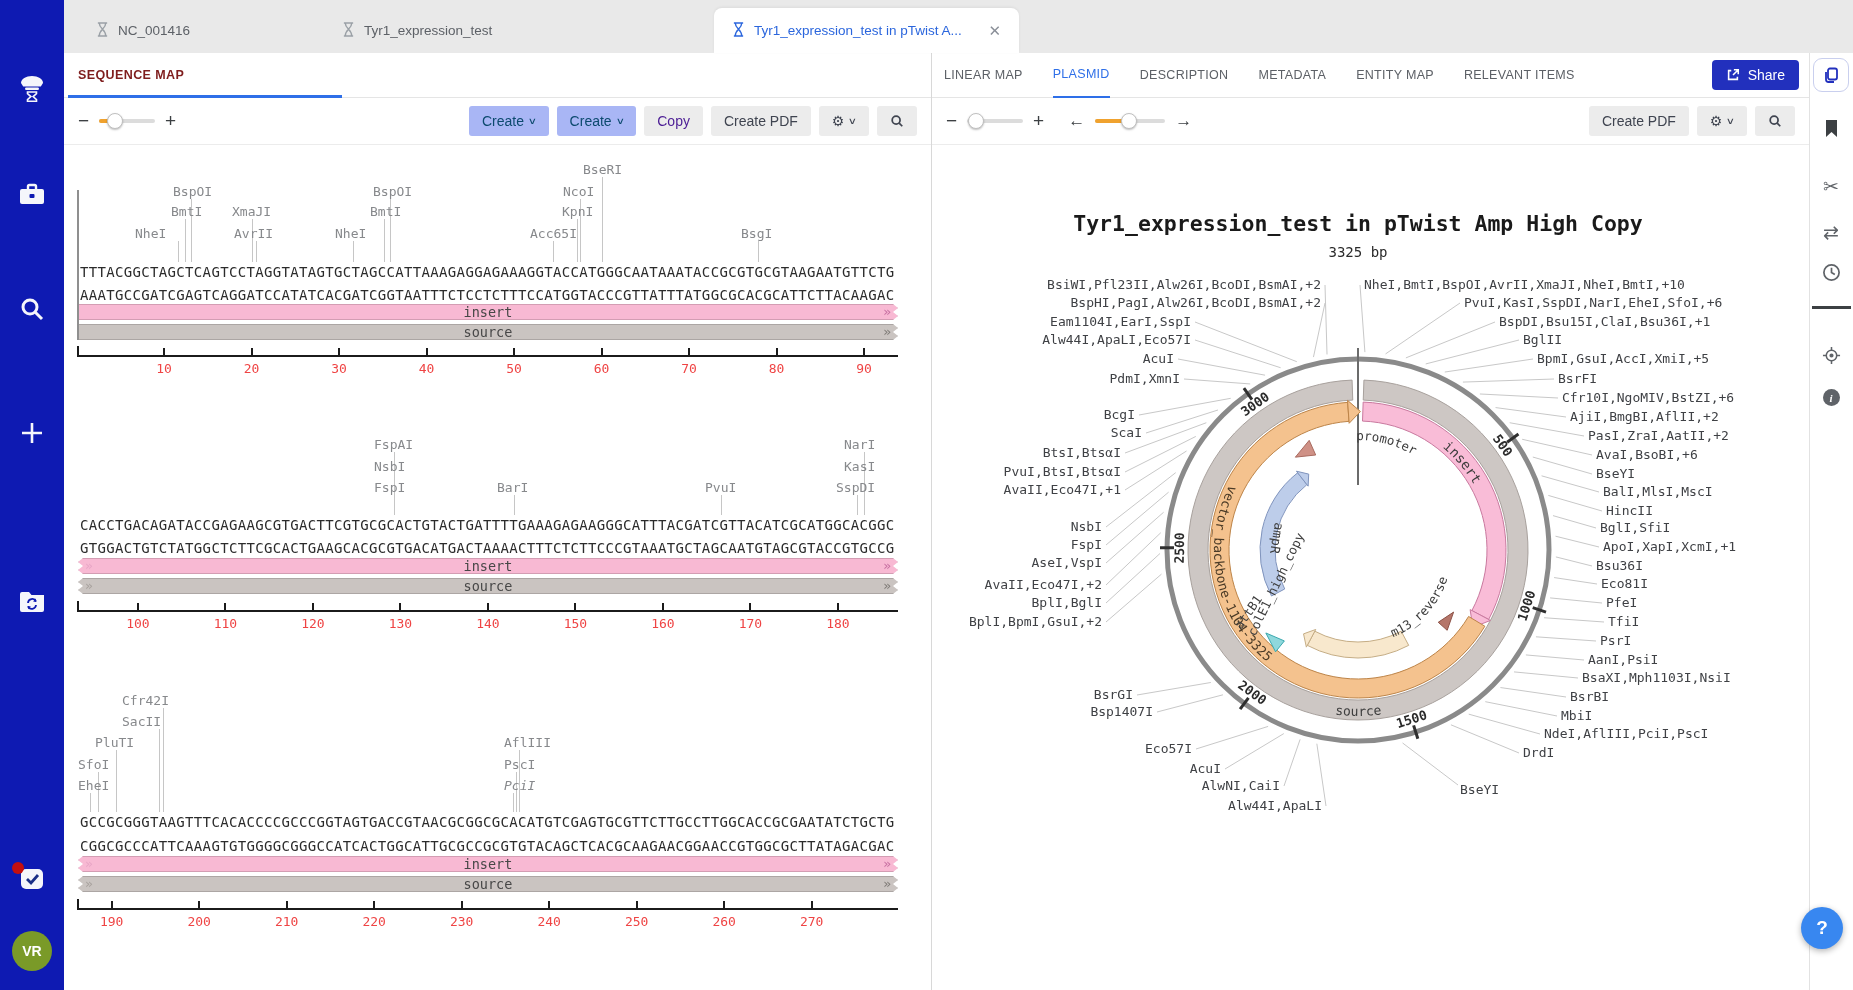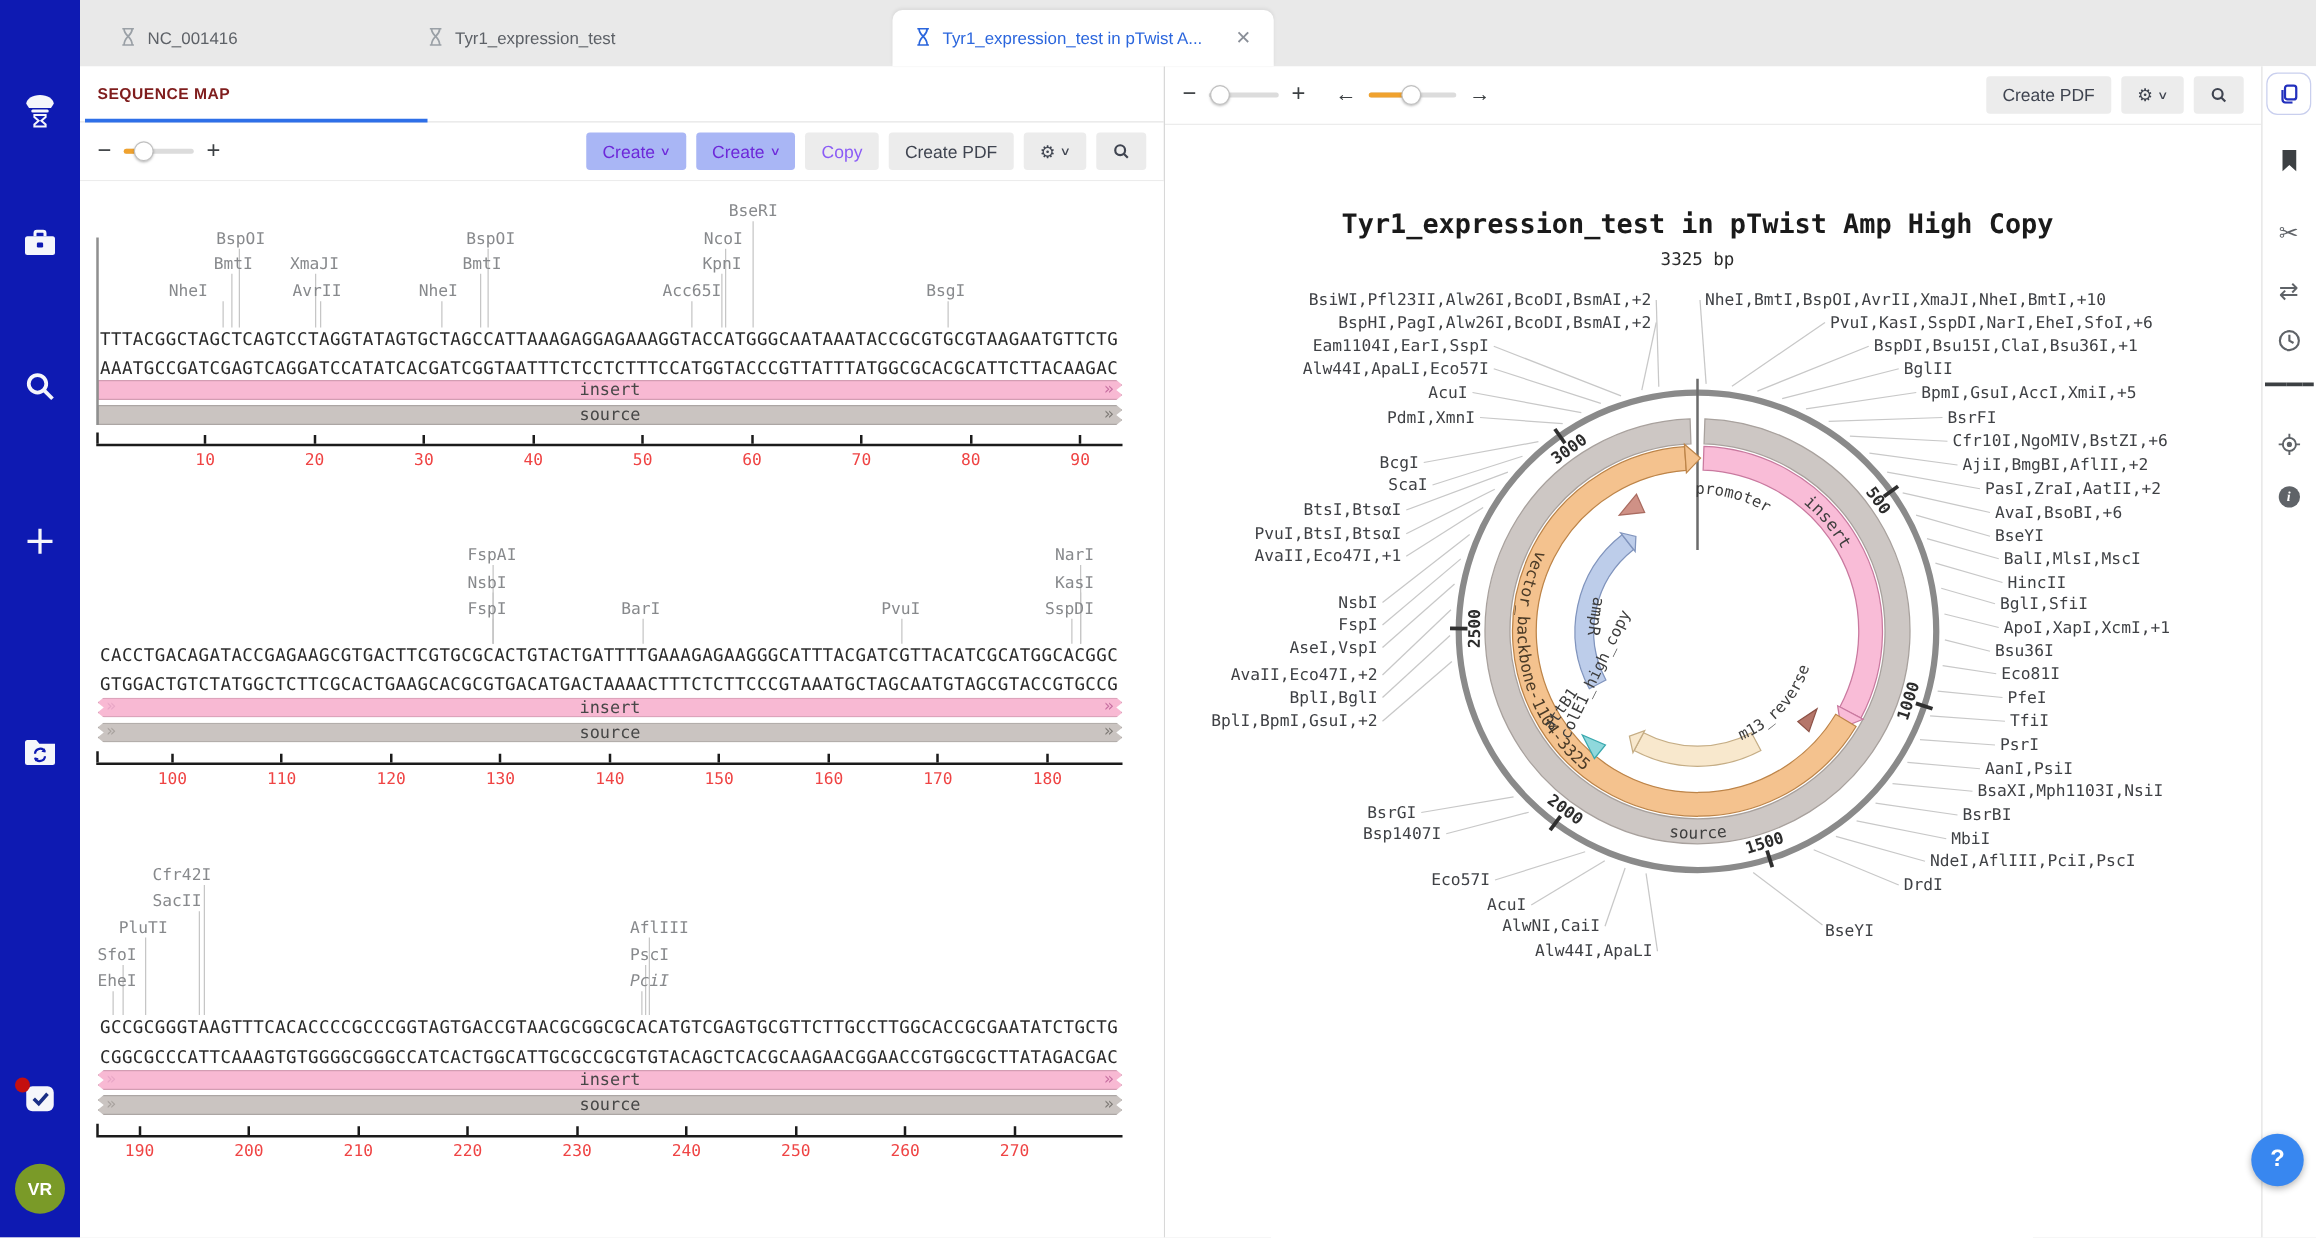--- a/index.html
+++ b/index.html
@@ -52,22 +52,22 @@
                height:30px; padding:0 14px; display:flex; align-items:center; gap:8px; }
 
   
   .zoomer { display:flex; align-items:center; gap:10px; margin-left:14px; color:#3c4043; }
   .zoomer .sign { font-size:19px; color:#3c4043; }
   .track { position:relative; width:56px; height:4px; background:#dcdcdc; border-radius:2px; }
   .track .fill { position:absolute; left:0; top:0; height:4px; background:#f0a22e; border-radius:2px; }
   .knob { position:absolute; top:-6px; width:16px; height:16px; border-radius:50%; background:#fff; border:1px solid #c0c0c0; box-shadow:0 1px 2px rgba(0,0,0,.25); }
   .btn-group-right { margin-left:auto; margin-right:14px; display:flex; align-items:center; gap:8px; }
   .chip { height:30px; background:#ececec; border:none; border-radius:3px; color:#3f4450; font-size:14px; padding:0 13px; display:flex; align-items:center; gap:5px; }
-  .chip.disabled { color:#8b5cf6; }
-  .chip.primary { background:#a9b6f5; color:#6d28d9; }
+  .chip.disabled { color:#4c1d95; }
+  .chip.primary { background:#a9b6f5; color:#0c4a6e; }
   .chev { font-size:9px; transform:scaleX(1.4); }
   .arrow-key { font-size:17px; color:#3c4043; }
 
   
   .seq-area { position:relative; flex:1; overflow:hidden; background:#fff;
               font-family:"DejaVu Sans Mono", monospace; }
   .enz { position:absolute; font-size:13px; color:#87898c; white-space:pre; }
   .enz-tick { position:absolute; width:1px; background:#c6c6c6; }
   .seqrow { position:absolute; left:16px; width:820px; font-size:14px; letter-spacing:.33px;
             color:#2b2b2b; white-space:pre; }
@@ -359,20 +359,38 @@
             <div class="rul-tick" style="left: 571.625px; top: 756px; height: 7px;"></div>
             <div class="rul-num" style="left: 552.625px; top: 769px;">250</div>
             <div class="rul-tick" style="left: 659.125px; top: 756px; height: 7px;"></div>
             <div class="rul-num" style="left: 640.125px; top: 769px;">260</div>
             <div class="rul-tick" style="left: 746.625px; top: 756px; height: 7px;"></div>
             <div class="rul-num" style="left: 727.625px; top: 769px;">270</div>
           </div>
       </div>
 
       <div class="right-panel">
+        <div class="panel-header">
+          <div class="rtabs">
+            <span class="rtab">LINEAR MAP</span>
+            <span class="rtab active">PLASMID</span>
+            <span class="rtab">DESCRIPTION</span>
+            <span class="rtab">METADATA</span>
+            <span class="rtab">ENTITY MAP</span>
+            <span class="rtab">RELEVANT ITEMS</span>
+          </div>
+          <div class="share-zone">
+            <button class="share-btn">
+              <svg width="14" height="14" viewBox="0 0 16 16" fill="none" stroke="#fff" stroke-width="1.8">
+                <path d="M6 3H3v10h10v-3M9 2h5v5M14 2 8 8"></path>
+                </svg>
+              <span>Share</span>
+            </button>
+          </div>
+        </div>
         <div class="panel-toolbar">
           <div class="zoomer">
             <span class="sign">−</span>
             <span class="track">
               <span class="knob" style="left:1px"></span>
             </span>
             <span class="sign">+</span>
             <span class="arrow-key" style="margin-left:14px">←</span>
             <span class="track" style="width:70px">
               <span class="fill" style="width:34px"></span>

